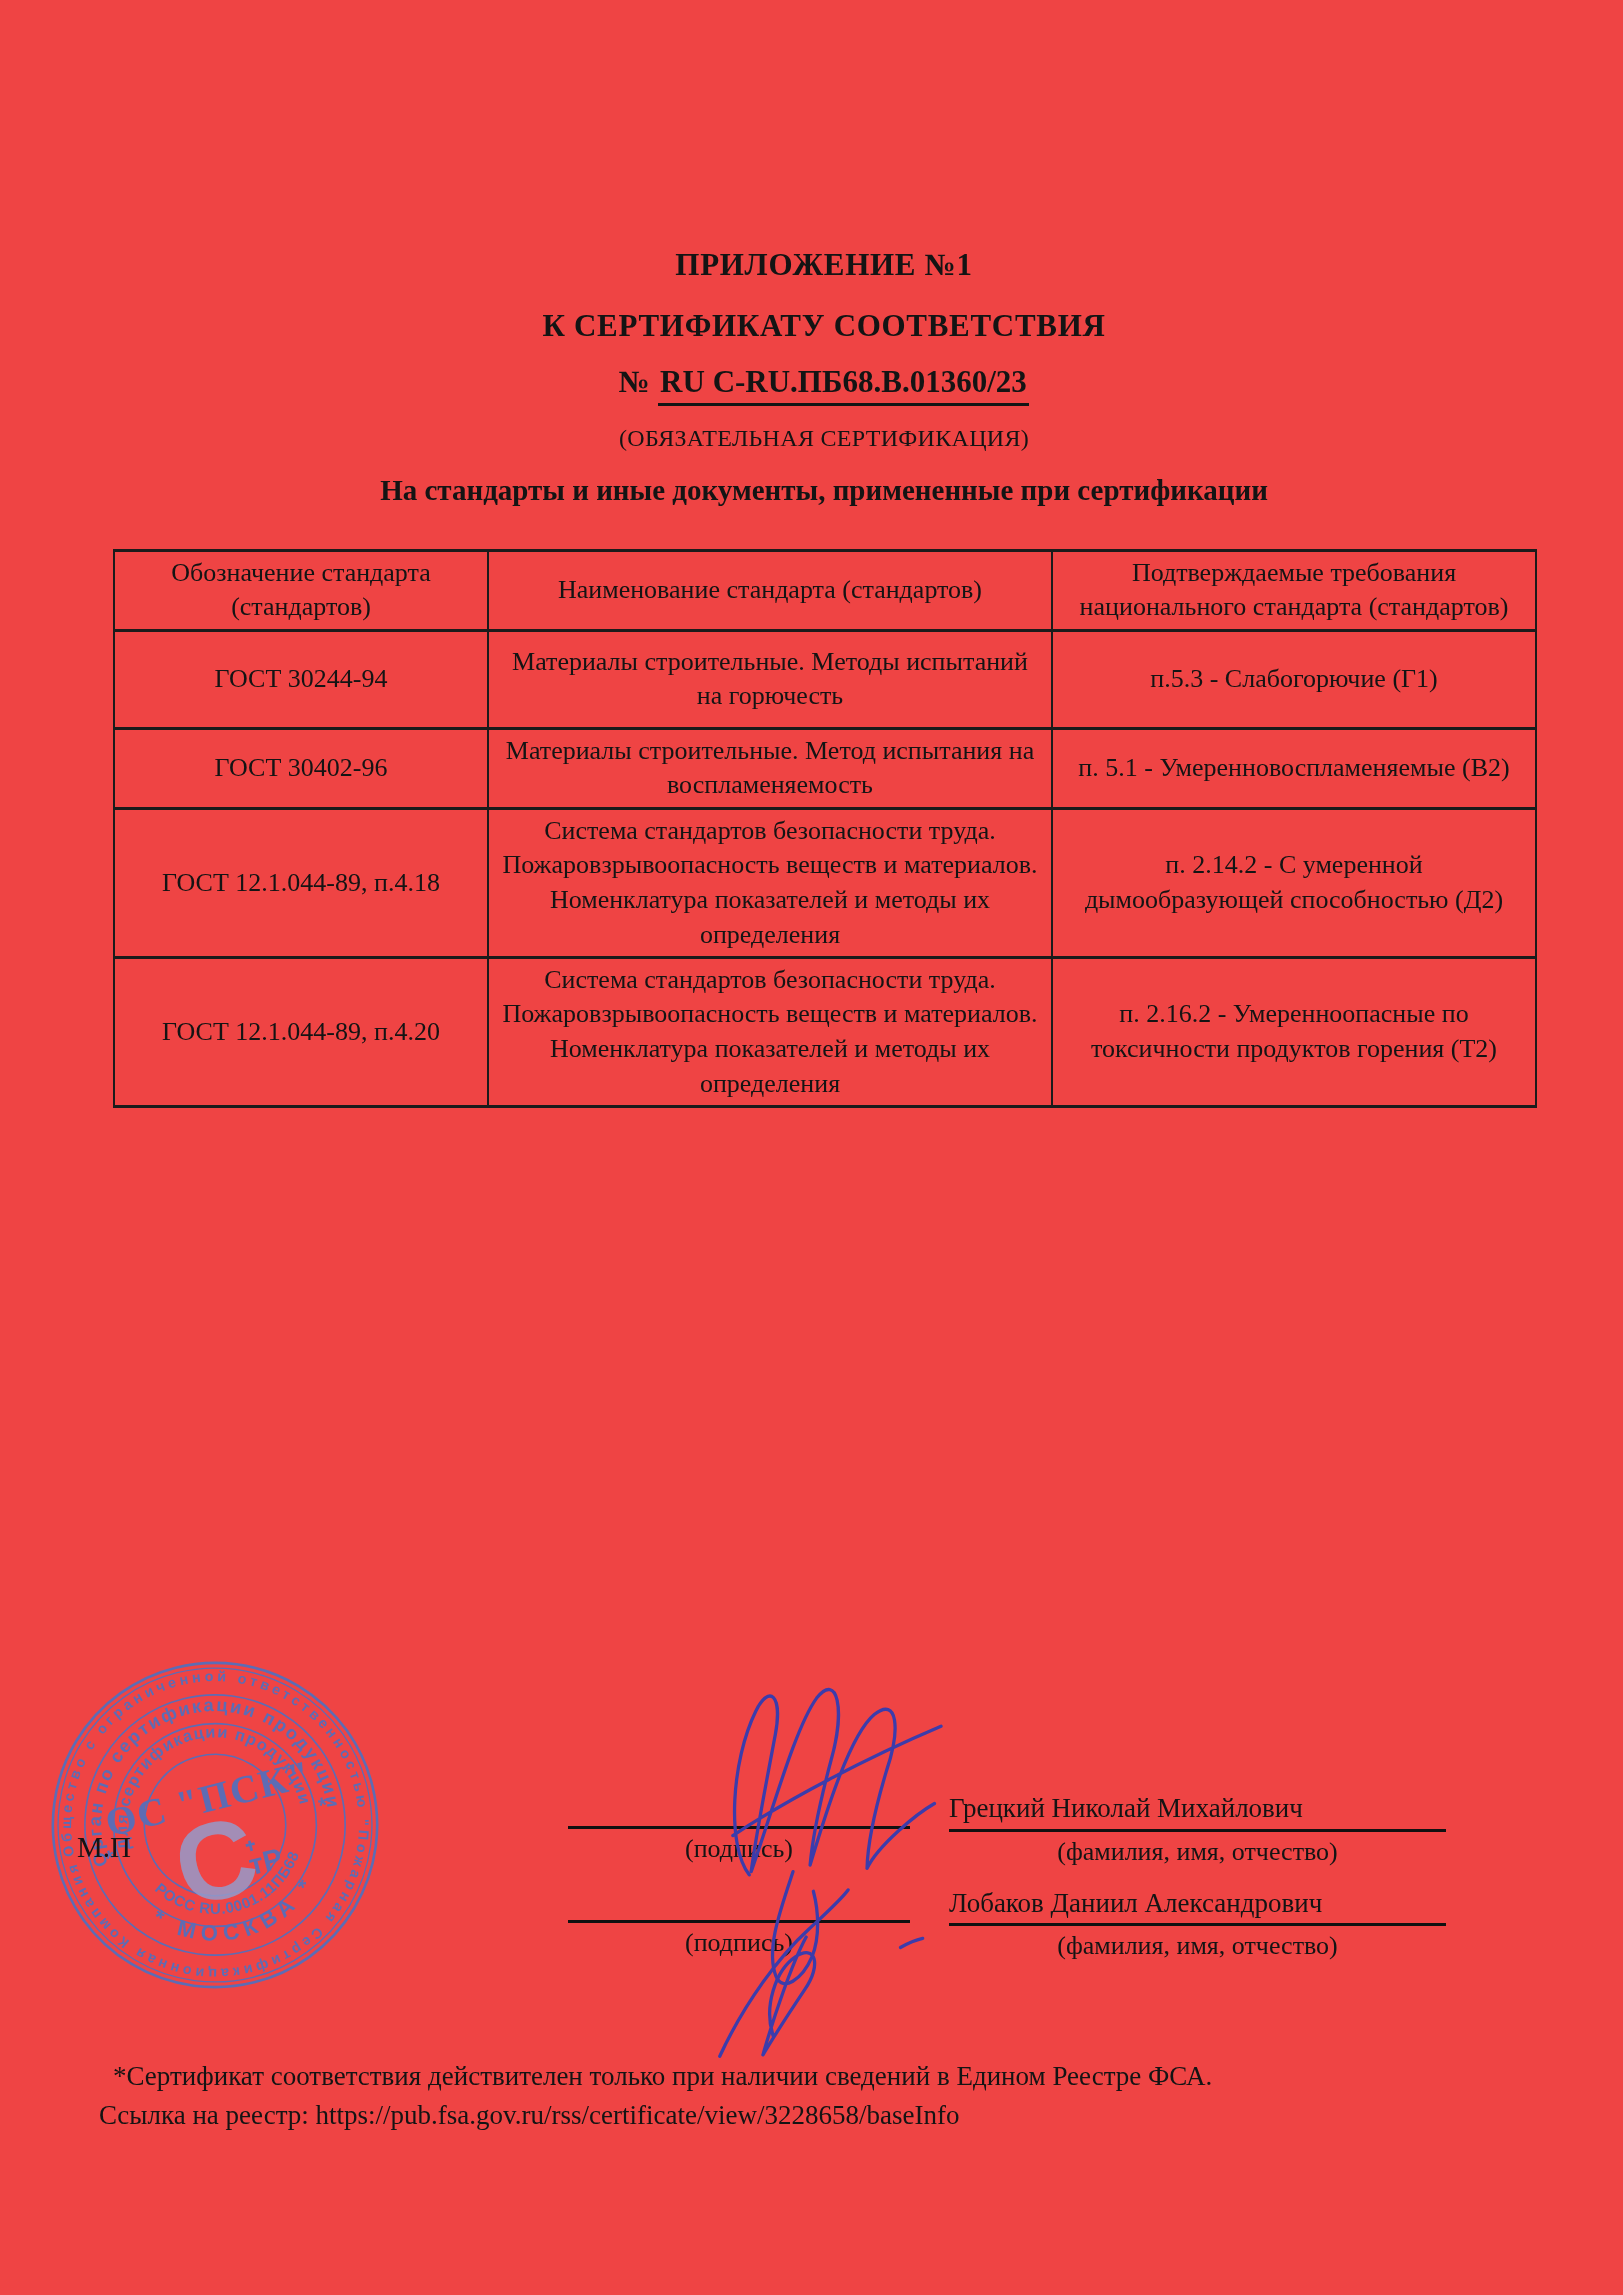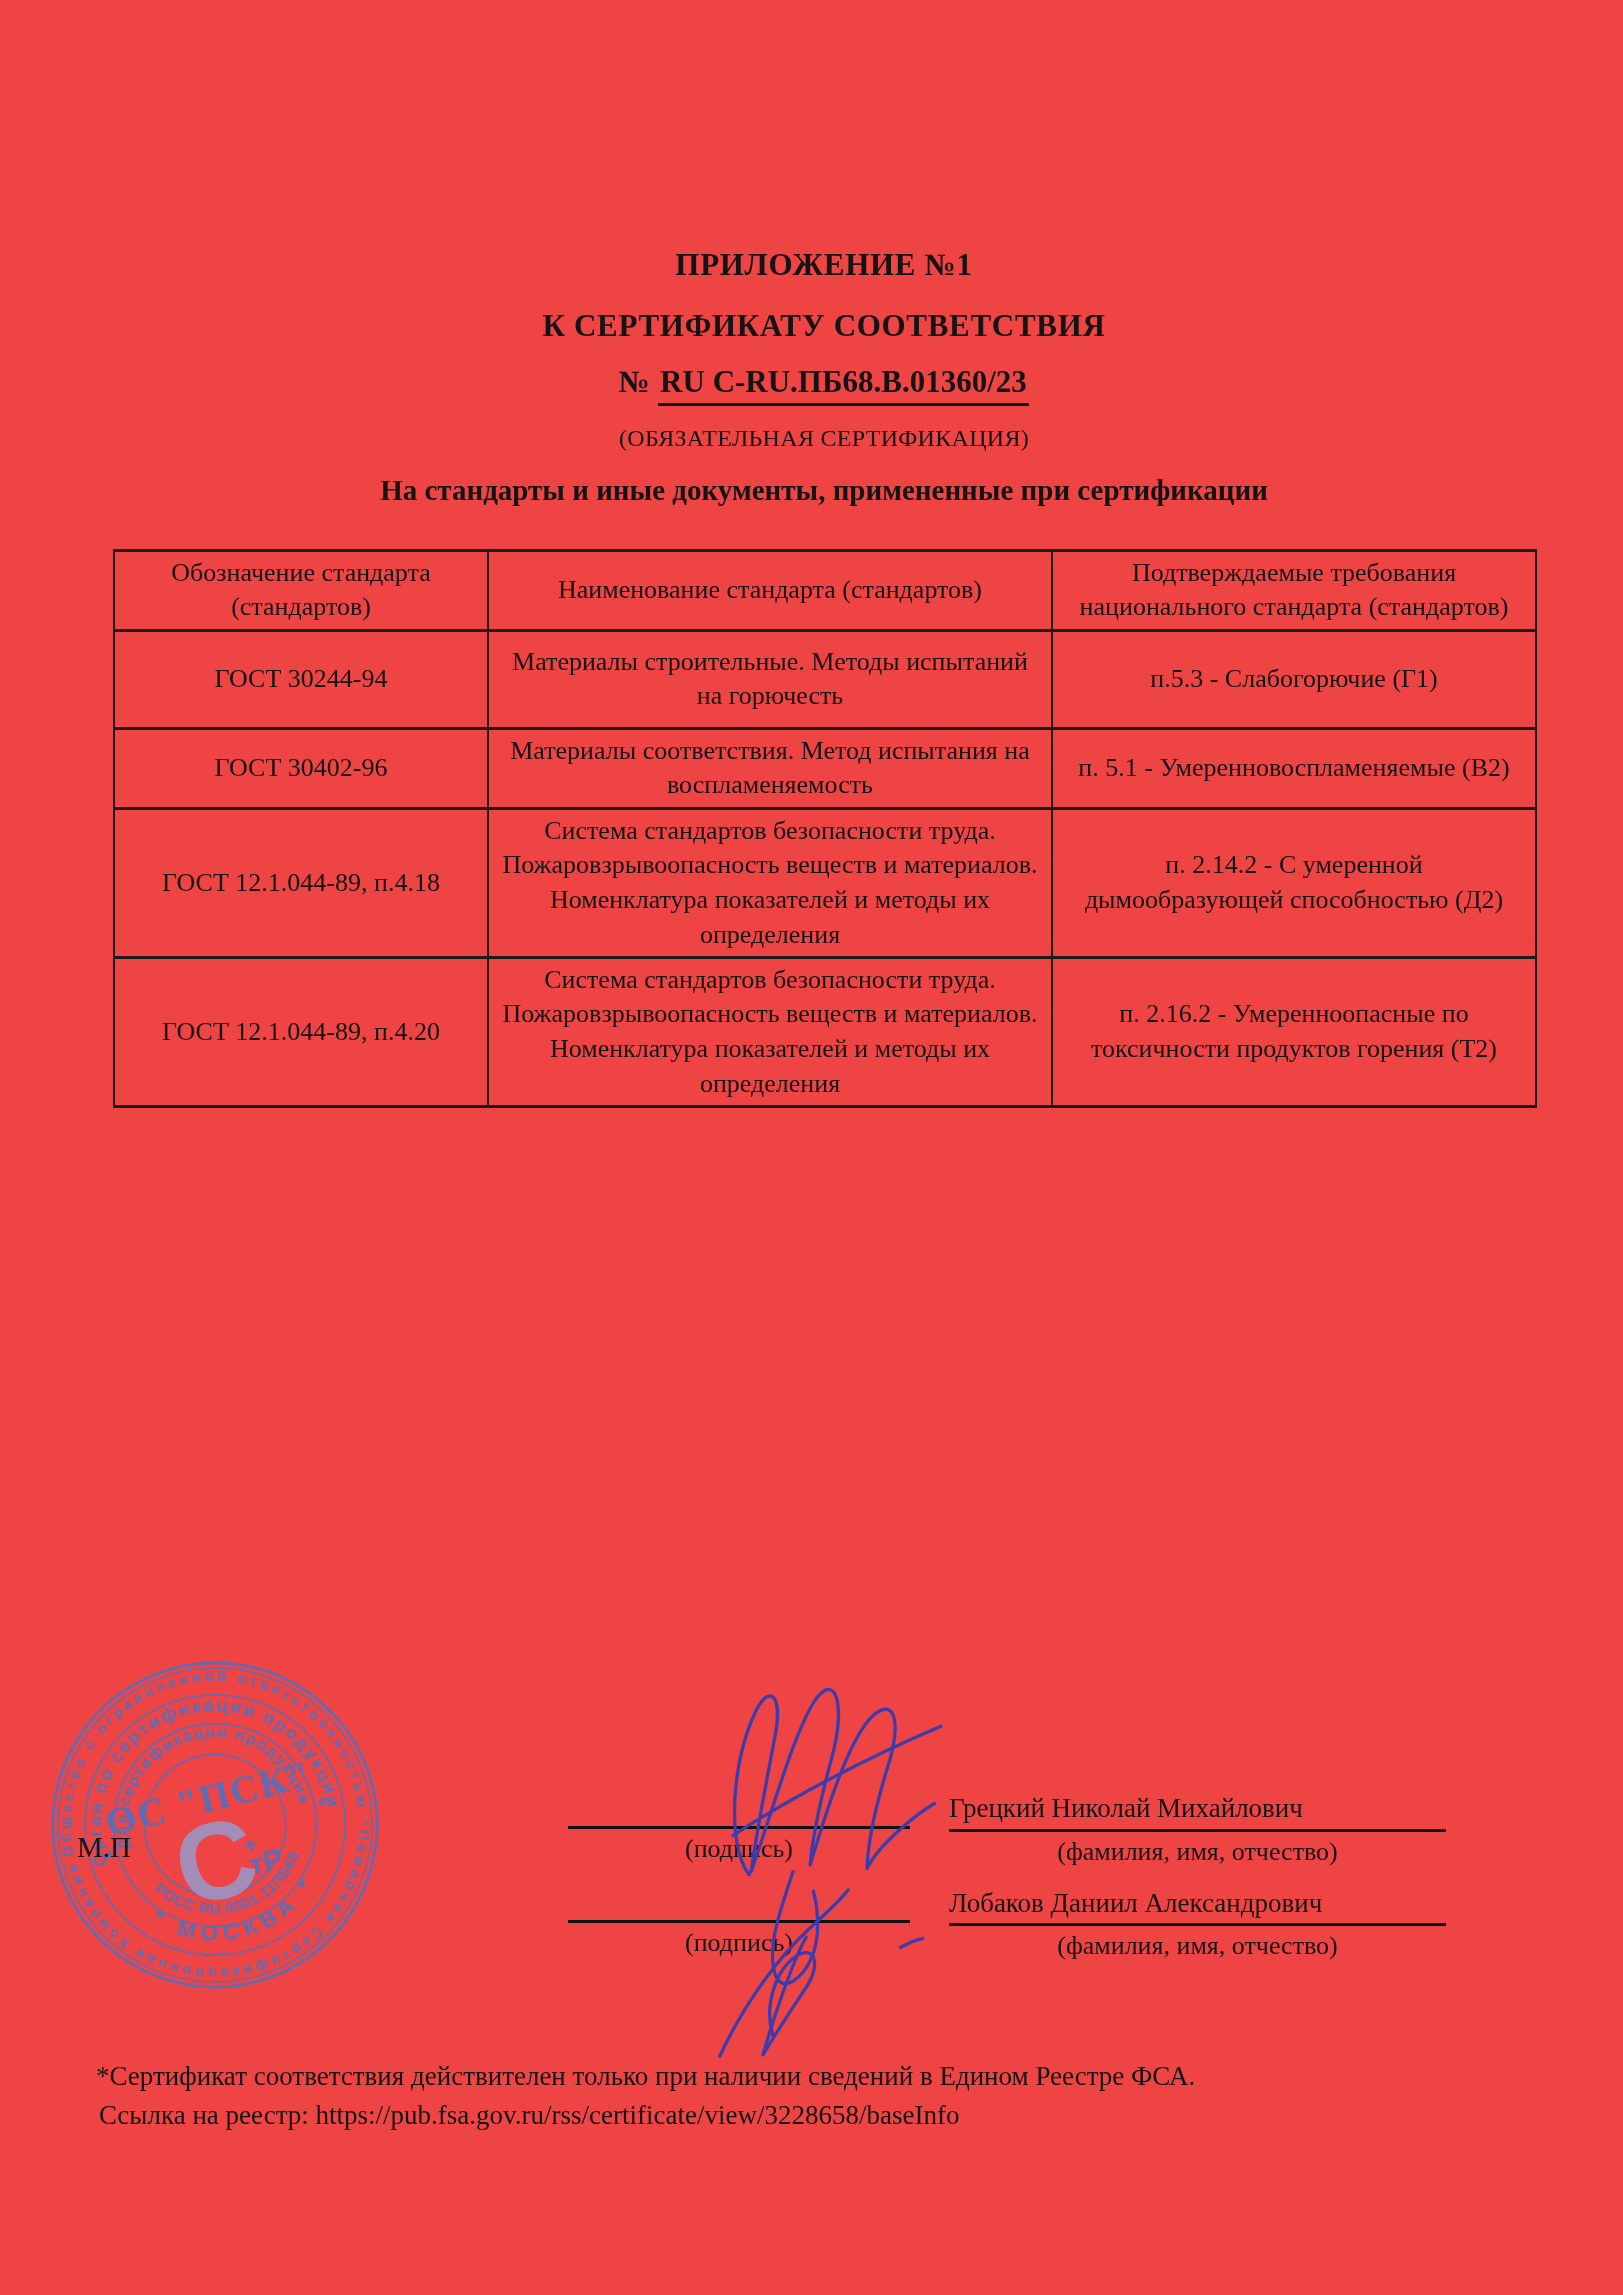--- a/index.html
+++ b/index.html
@@ -77,21 +77,21 @@
         <th>Наименование стандарта (стандартов)</th>
         <th>Подтверждаемые требования национального стандарта (стандартов)</th>
       </tr>
       <tr class="r1">
         <td>ГОСТ 30244-94</td>
         <td>Материалы строительные. Методы испытаний на горючесть</td>
         <td>п.5.3 - Слабогорючие (Г1)</td>
       </tr>
       <tr class="r2">
         <td>ГОСТ 30402-96</td>
-        <td>Материалы соответствия. Метод испытания на воспламеняемость</td>
+        <td>Материалы строительные. Метод испытания на воспламеняемость</td>
         <td>п. 5.1 - Умеренновоспламеняемые (В2)</td>
       </tr>
       <tr class="r3">
         <td>ГОСТ 12.1.044-89, п.4.18</td>
         <td>Система стандартов безопасности труда. Пожаровзрывоопасность веществ и материалов. Номенклатура показателей и методы их определения</td>
         <td>п. 2.14.2 - С умеренной дымообразующей способностью (Д2)</td>
       </tr>
       <tr class="r4">
         <td>ГОСТ 12.1.044-89, п.4.20</td>
         <td>Система стандартов безопасности труда. Пожаровзрывоопасность веществ и материалов. Номенклатура показателей и методы их определения</td>
@@ -169,17 +169,17 @@
            M140,285 C220,232 340,168 458,118
            M345,335 C362,300 420,252 448,236" stroke="#3c3cab"></path>
       <path d="M232,340 C212,400 190,460 206,500 C216,525 246,505 261,470 C273,440 271,400 263,370" stroke="#3c3cab"></path>
       <path d="M120,622 C158,540 212,468 256,428 C286,400 306,382 316,368
            M202,592 C186,546 206,490 236,470 C266,450 276,482 250,520 C230,550 206,586 186,620
            M186,620 C200,570 230,480 252,440" stroke="#3c3cab"></path>
       <path d="M396,456 C410,448 421,444 430,442" stroke="#3c3cab"></path>
     </g>
   </svg>
 
-  <div class="abs foot" style="left:96px;top:2061px;">*Сертификат соответствия действителен только при наличии сведений в Едином Реестре ФСА.</div>
+  <div class="abs foot" style="left:113px;top:2061px;">*Сертификат соответствия действителен только при наличии сведений в Едином Реестре ФСА.</div>
   <div class="abs foot" style="left:99px;top:2100px;">Ссылка на реестр: https://pub.fsa.gov.ru/rss/certificate/view/3228658/baseInfo</div>
 
 </div>
 
 
 </body></html>

